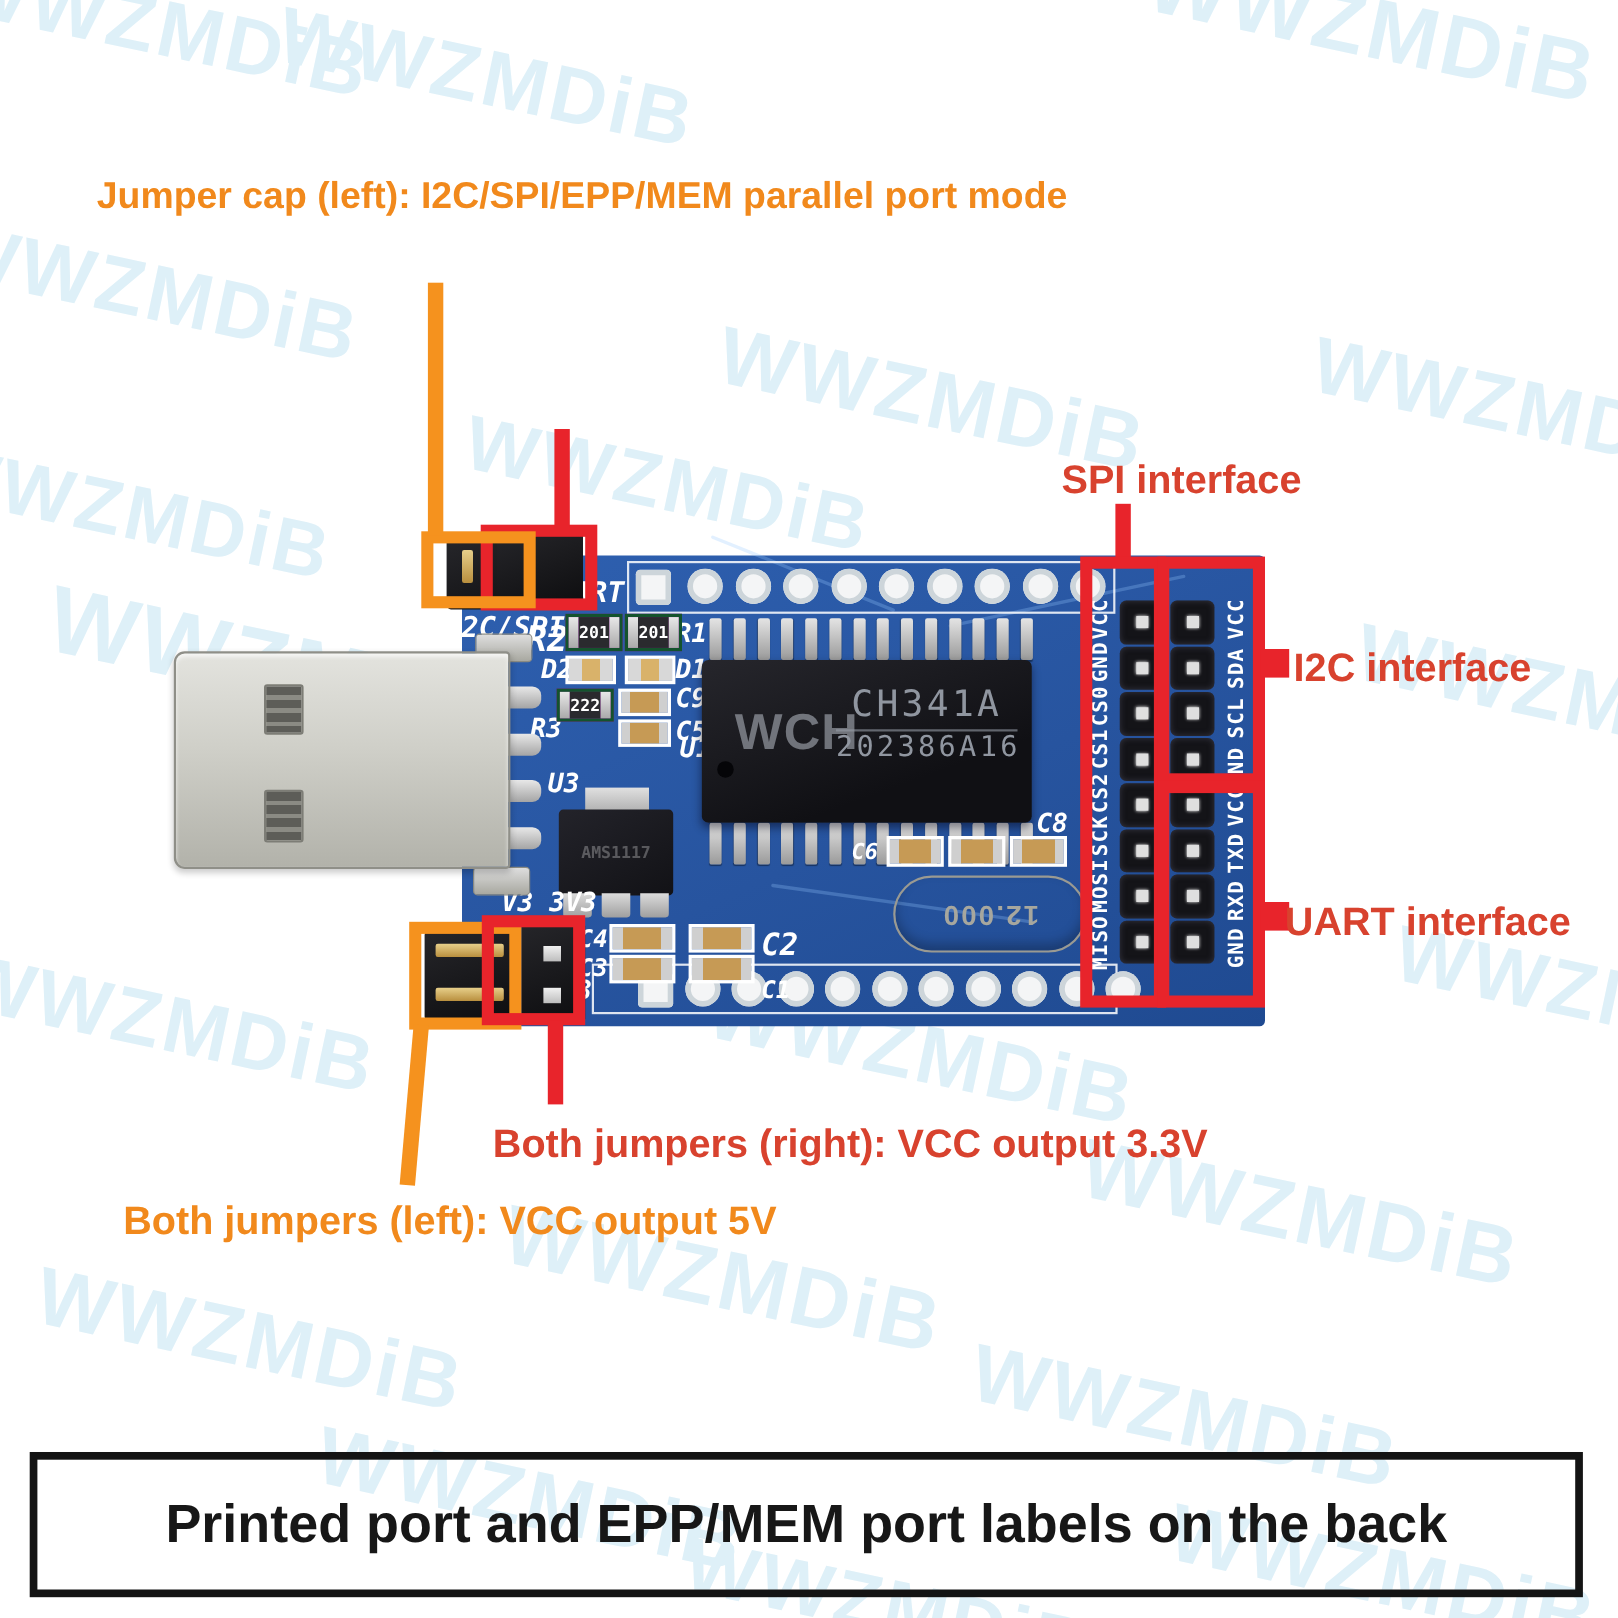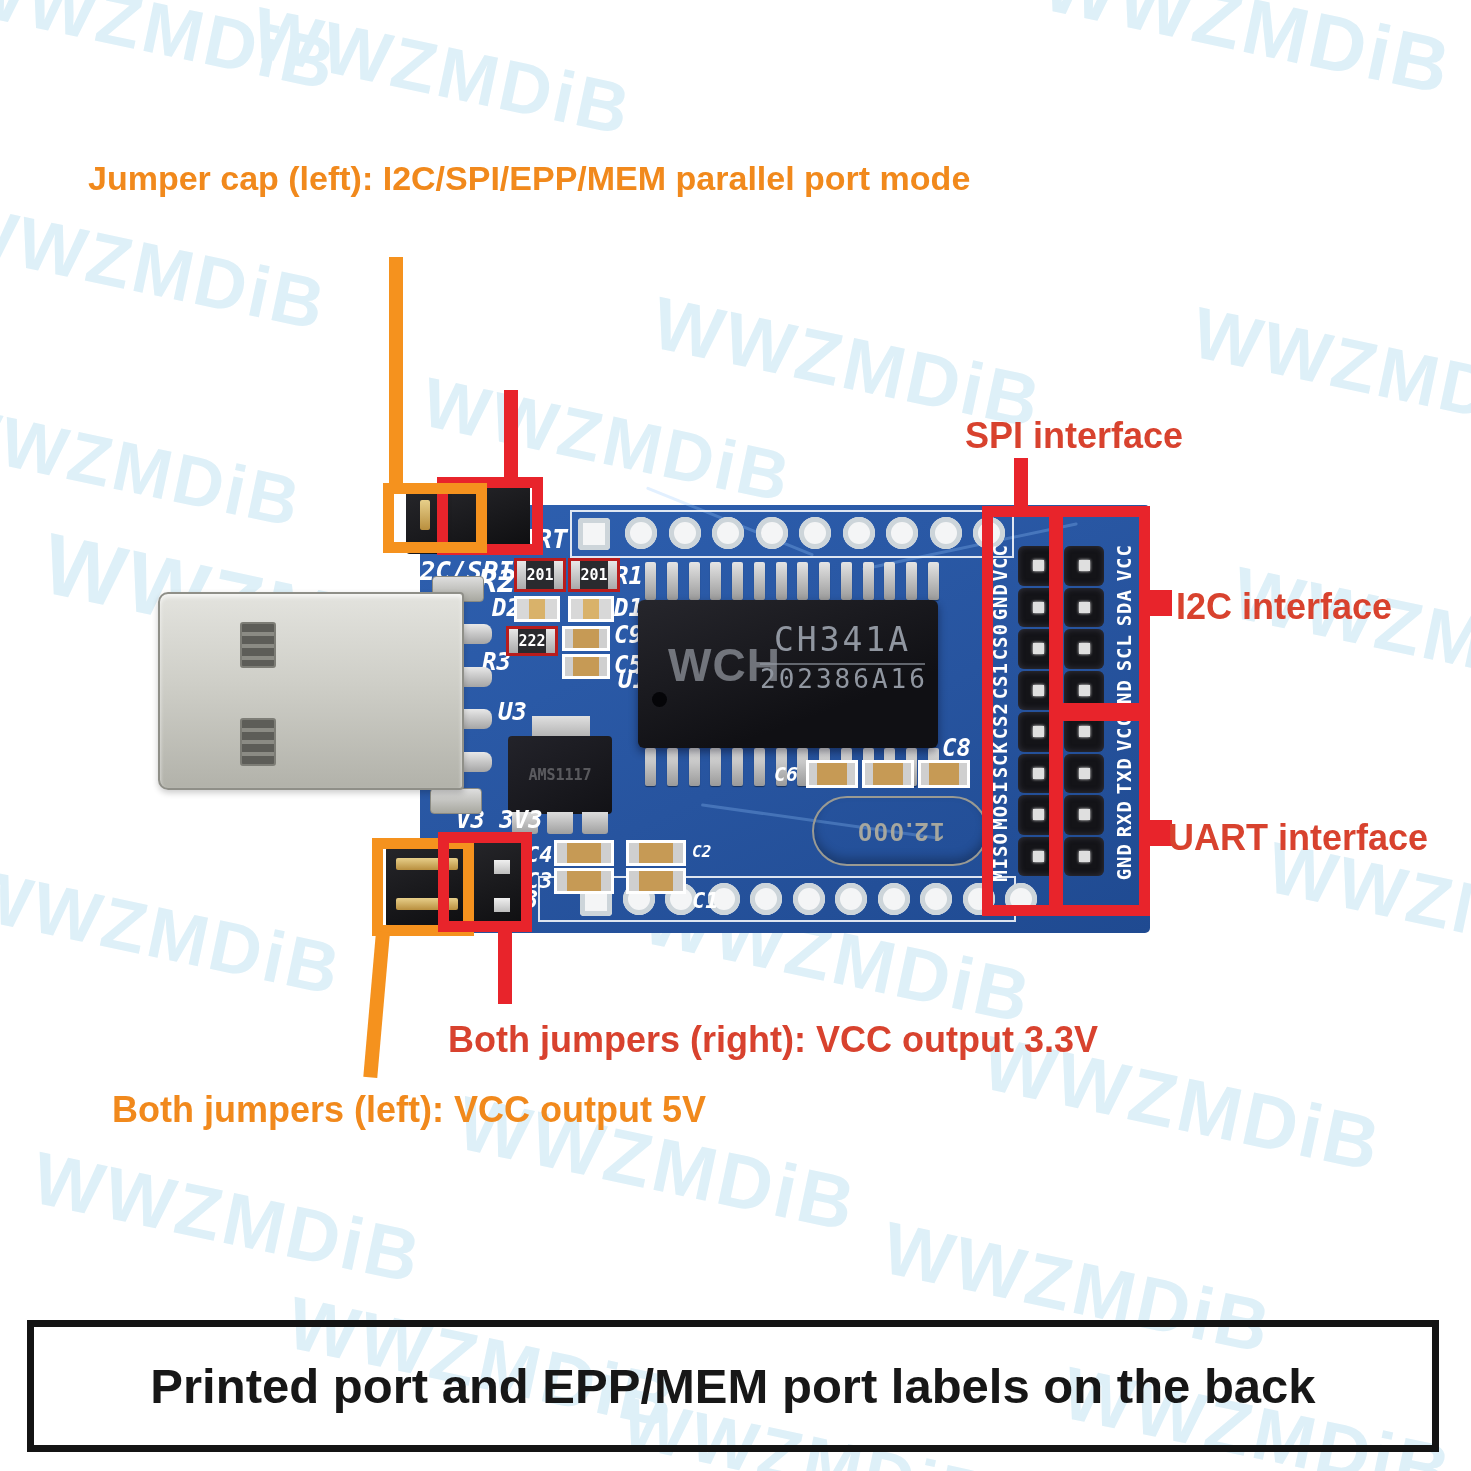--- a/index.html
+++ b/index.html
@@ -44,21 +44,21 @@
   .pinsrow { position:absolute; display:flex; justify-content:space-between; }
   .pin { width:11px; height:100%; background:linear-gradient(180deg,#e4e4e4,#9a9a9a);
          border-radius:2px; box-shadow:0 1px 1px rgba(0,0,0,.4); }
   .chiptext { position:absolute; color:#9096a0; font-family:"DejaVu Sans Mono", monospace;
               letter-spacing:3px; text-align:center; }
   .chipbrand { position:absolute; color:rgba(200,205,215,.5); font-weight:bold;
                font-family:"Liberation Sans",sans-serif; letter-spacing:1px; }
   .chipdot { position:absolute; width:15px; height:15px; border-radius:50%; background:#050508; }
 
   
-  .chipres { position:absolute; display:flex; border:3px solid #b91c1c; background:#a21caf; }
+  .chipres { position:absolute; display:flex; border:3px solid #14532d; background:#a21caf; }
   .chipres .end { width:11px; background:linear-gradient(#e8e8e8,#aaa); }
   .chipres .mid { flex:1; background:#2a2a2e; color:#fff; font:bold 15px "DejaVu Sans Mono",monospace;
                   display:flex; align-items:center; justify-content:center; }
   .captan { position:absolute; border:3px solid #fff;
             background:linear-gradient(90deg,#cfcfcf 0 18%, #c69a55 18% 82%, #cfcfcf 82%); }
   .ledchip { position:absolute; border:3px solid #fff;
              background:linear-gradient(90deg,#d8d8d8 0 30%, #d9b26a 30% 70%, #d8d8d8 70%); }
 
   
   .regtab { position:absolute; background:linear-gradient(#e0e0e0,#b0b0b0); }
@@ -249,21 +249,21 @@
   <div class="regleg"></div>
       <div class="regleg"></div>
     </div>
 
   <span class="silk" style="left:526px;top:842px;font-size:22px">C4</span>
   <span class="silk" style="left:526px;top:868px;font-size:22px">C3</span>
   <div class="captan" style="left:554px;top:840px;width:60px;height:26px"></div>
   <div class="captan" style="left:554px;top:868px;width:60px;height:26px"></div>
   <div class="captan" style="left:626px;top:840px;width:60px;height:26px"></div>
   <div class="captan" style="left:626px;top:868px;width:60px;height:26px"></div>
-  <span class="silk" style="left:692px;top:842px;font-size:16px">C2</span>
+  <span class="silk" style="left:692px;top:842px;font-size:28px">C2</span>
   <span class="silk" style="left:692px;top:888px;font-size:22px">C1</span>
 
   <span class="silk" style="left:774px;top:762px;font-size:20px">C6</span>
   <div class="captan" style="left:806px;top:760px;width:52px;height:28px"></div>
   <div class="captan" style="left:862px;top:760px;width:52px;height:28px"></div>
   <div class="captan" style="left:918px;top:760px;width:52px;height:28px"></div>
   <span class="silk" style="left:942px;top:734px;font-size:24px">C8</span>
 
   <div class="crystal">
     <span>12.000</span>

